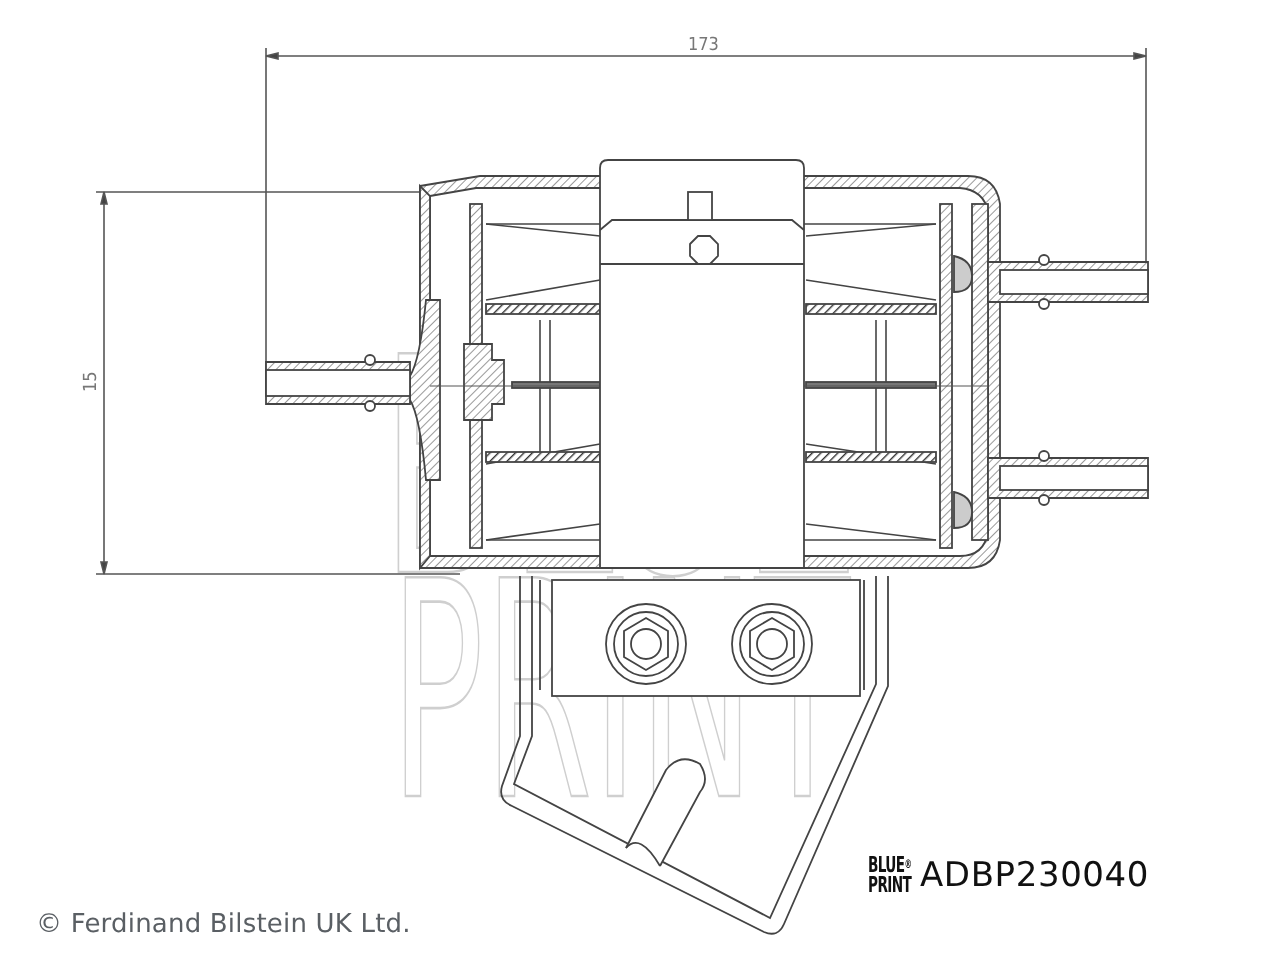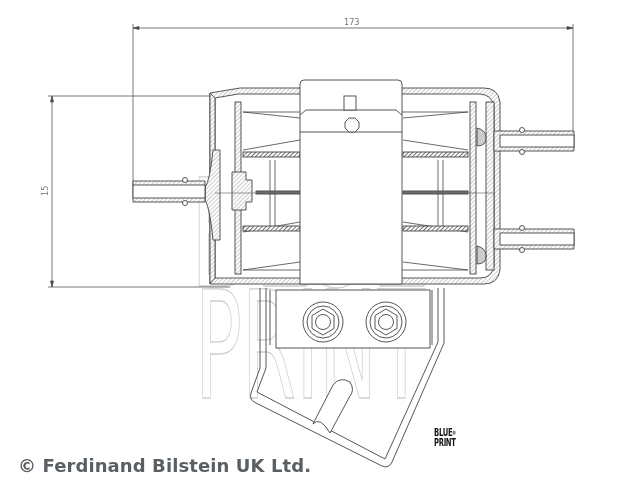--- a/index.html
+++ b/index.html
@@ -1,19 +1,19 @@
 <!DOCTYPE html>
 <html><head>
 <meta charset="utf-8">
 <style>
   html, body { margin:0; padding:0; background:#ffffff; }
   body { width:640px; height:488px; position:relative; overflow:hidden; font-family:"DejaVu Sans", sans-serif; }
   #drawing { position:absolute; left:0; top:0; width:640px; height:488px; }
   .dim-text { font-family:"DejaVu Sans Condensed","DejaVu Sans", sans-serif; font-size:9px; fill:#777; }
-  .copyright { position:absolute; left:18px; top:455px; font-family:"DejaVu Sans", sans-serif; font-weight:bold; font-size:18px; color:#5a5f64; white-space:nowrap; letter-spacing:0.1px; }
+  .copyright { position:absolute; left:18px; top:455px; font-family:"DejaVu Sans", sans-serif; font-weight:normal; font-size:13px; color:#5a5f64; white-space:nowrap; letter-spacing:0.1px; }
   .brand { position:absolute; left:434px; top:428px; display:flex; align-items:center; }
   .logo { display:flex; flex-direction:column; line-height:10px; font-family:"DejaVu Sans", sans-serif; font-weight:bold; font-size:11px; color:#111; transform:scaleX(0.62); transform-origin:left center; width:24px; letter-spacing:-0.5px; }
   .logo .reg { font-size:6px; vertical-align:top; }
   .part-no { font-family:"DejaVu Sans", sans-serif; font-size:17px; color:#111; margin-left:2px; letter-spacing:0.3px; }
 </style>
 </head>
 <body>
 
 <svg id="drawing" viewBox="0 0 640 488" xmlns="http://www.w3.org/2000/svg">
   <defs>
@@ -139,13 +139,14 @@
   </g>
 </svg>
 
 <div class="copyright">© Ferdinand Bilstein UK Ltd.</div>
 
 <div class="brand">
   <div class="logo">
     <span><span>BLUE</span><span class="reg">®</span></span>
     <span>PRINT</span>
   </div>
+  <span class="part-no">ADBP230040</span>
 </div>
 
 </body></html>

